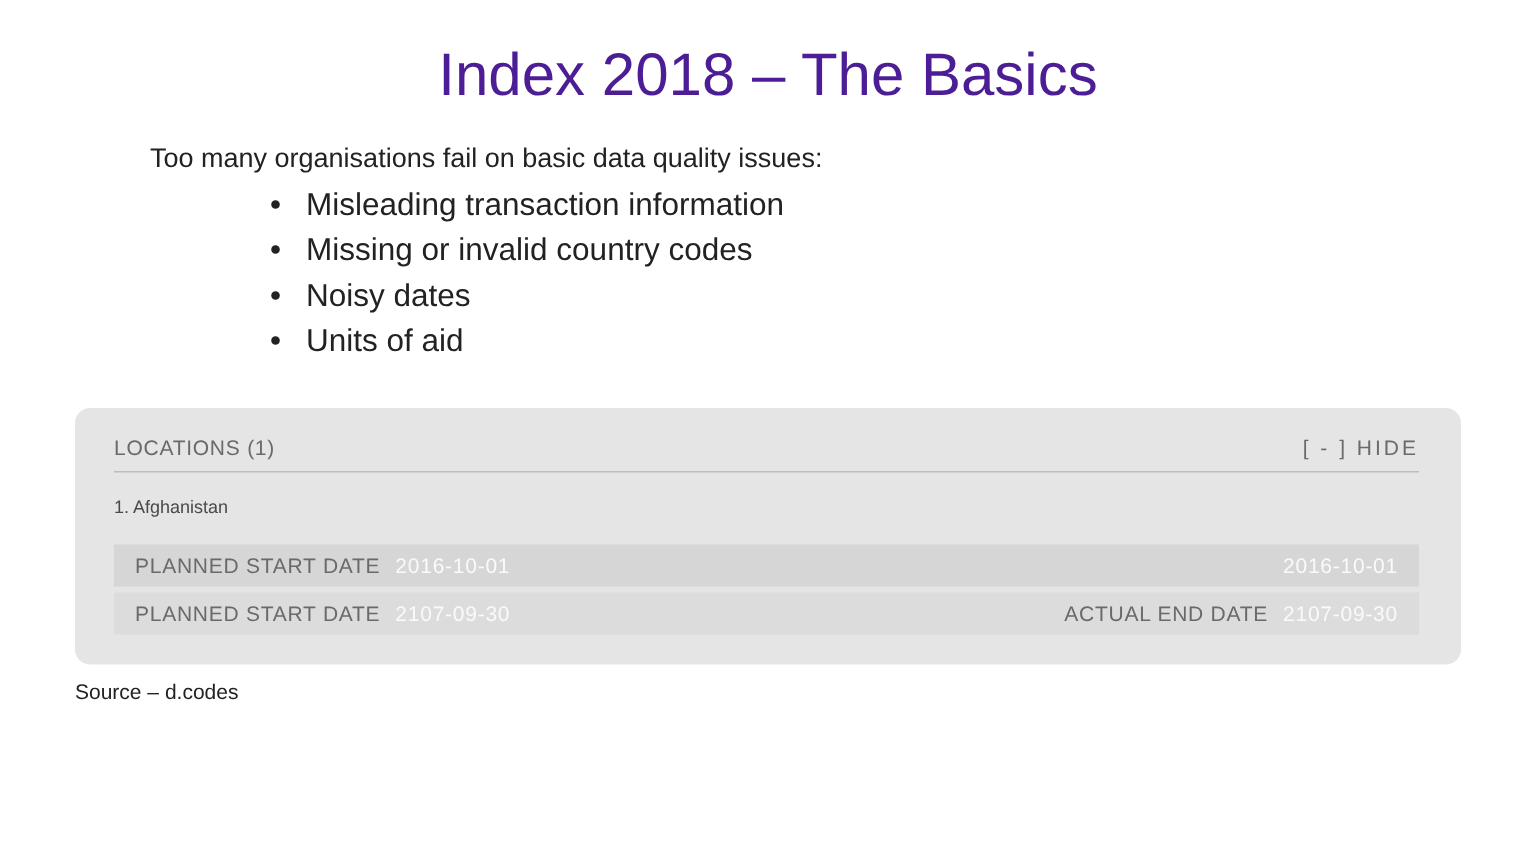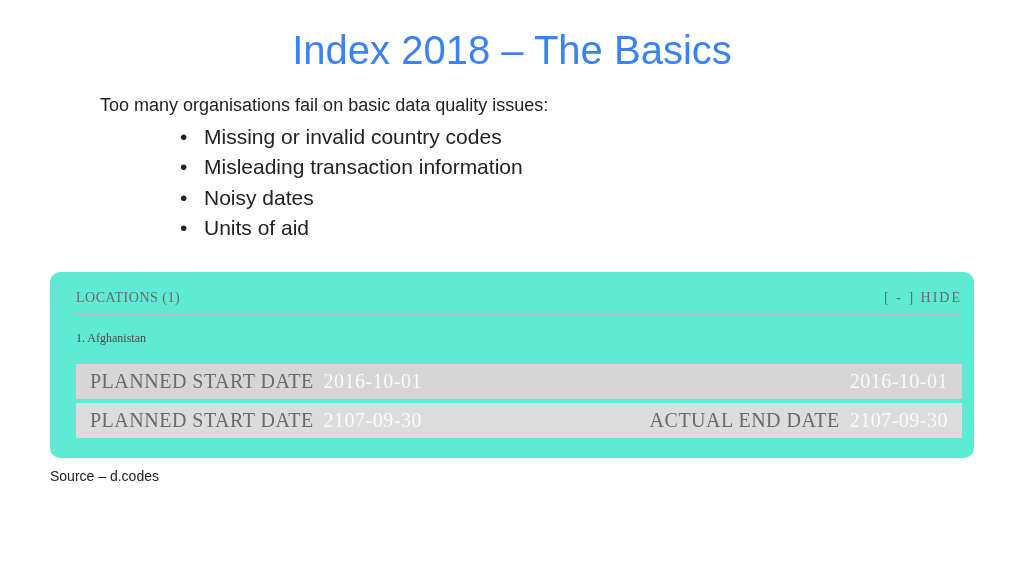--- a/index.html
+++ b/index.html
@@ -11,21 +11,21 @@
     color: #000;
     padding: 20px 50px;
   }
   .title {
     font-family: "Trebuchet MS", "Lucida Sans", sans-serif;
     font-size: 40px;
     font-weight: 400;
     text-align: center;
     margin-top: 8px;
     margin-bottom: 22px;
-    color: #3b82f6;
+    color: #4c1d95;
   }
   .intro {
     font-size: 18px;
     color: #222;
     margin-left: 50px;
     margin-bottom: 6px;
   }
   .bullets {
     margin-left: 130px;
     font-size: 21px;
@@ -34,24 +34,24 @@
   }
   .bullets li { list-style: none; position: relative; padding-left: 24px; }
   .bullets li::before {
     content: "•";
     position: absolute;
     left: 0;
     top: 0;
   }
   .panel {
     margin-top: 28px;
-    background: #5eead4;
+    background: #e5e5e5;
     border-radius: 10px;
-    padding: 18px 12px 16px 26px;
-    font-family: Liberation Serif, serif;
+    padding: 18px 28px 16px 26px;
+    font-family: Liberation Sans, sans-serif;
   }
   .panel-header {
     display: flex;
     justify-content: space-between;
     align-items: baseline;
     color: #6a6a6a;
     font-size: 14px;
     letter-spacing: 0.5px;
     padding-bottom: 8px;
     border-bottom: 1px solid #bdbdbd;
@@ -64,43 +64,43 @@
     color: #4a4a4a;
   }
   .date-rows { }
   .date-row {
     display: flex;
     justify-content: space-between;
     align-items: center;
     background: #d6d6d6;
     padding: 6px 14px;
     margin-bottom: 4px;
-    font-size: 20px;
+    font-size: 14px;
   }
   .date-row:nth-child(2) { background: #dcdcdc; }
   .date-cell { display: flex; gap: 10px; align-items: baseline; }
   .date-label { color: #6a6a6a; letter-spacing: 0.5px; }
   .date-value { color: #fafafa; letter-spacing: 0.5px; text-align: center; }
   .source {
     margin-top: 10px;
     font-size: 14px;
     color: #222;
     font-family: "Trebuchet MS", "Lucida Sans", sans-serif;
   }
 </style>
 </head>
 <body>
 
 <h1 class="title">Index 2018 – The Basics</h1>
 
 <p class="intro">Too many organisations fail on basic data quality issues:</p>
 
 <ul class="bullets">
+  <li>Misleading transaction information</li>
   <li>Missing or invalid country codes</li>
-  <li>Misleading transaction information</li>
   <li>Noisy dates</li>
   <li>Units of aid</li>
 </ul>
 
 <div class="panel">
   <div class="panel-header">
     <span class="left">LOCATIONS (1)</span>
     <span class="right">[ - ]  HIDE</span>
   </div>
   <div class="loc-item">1. Afghanistan</div>

